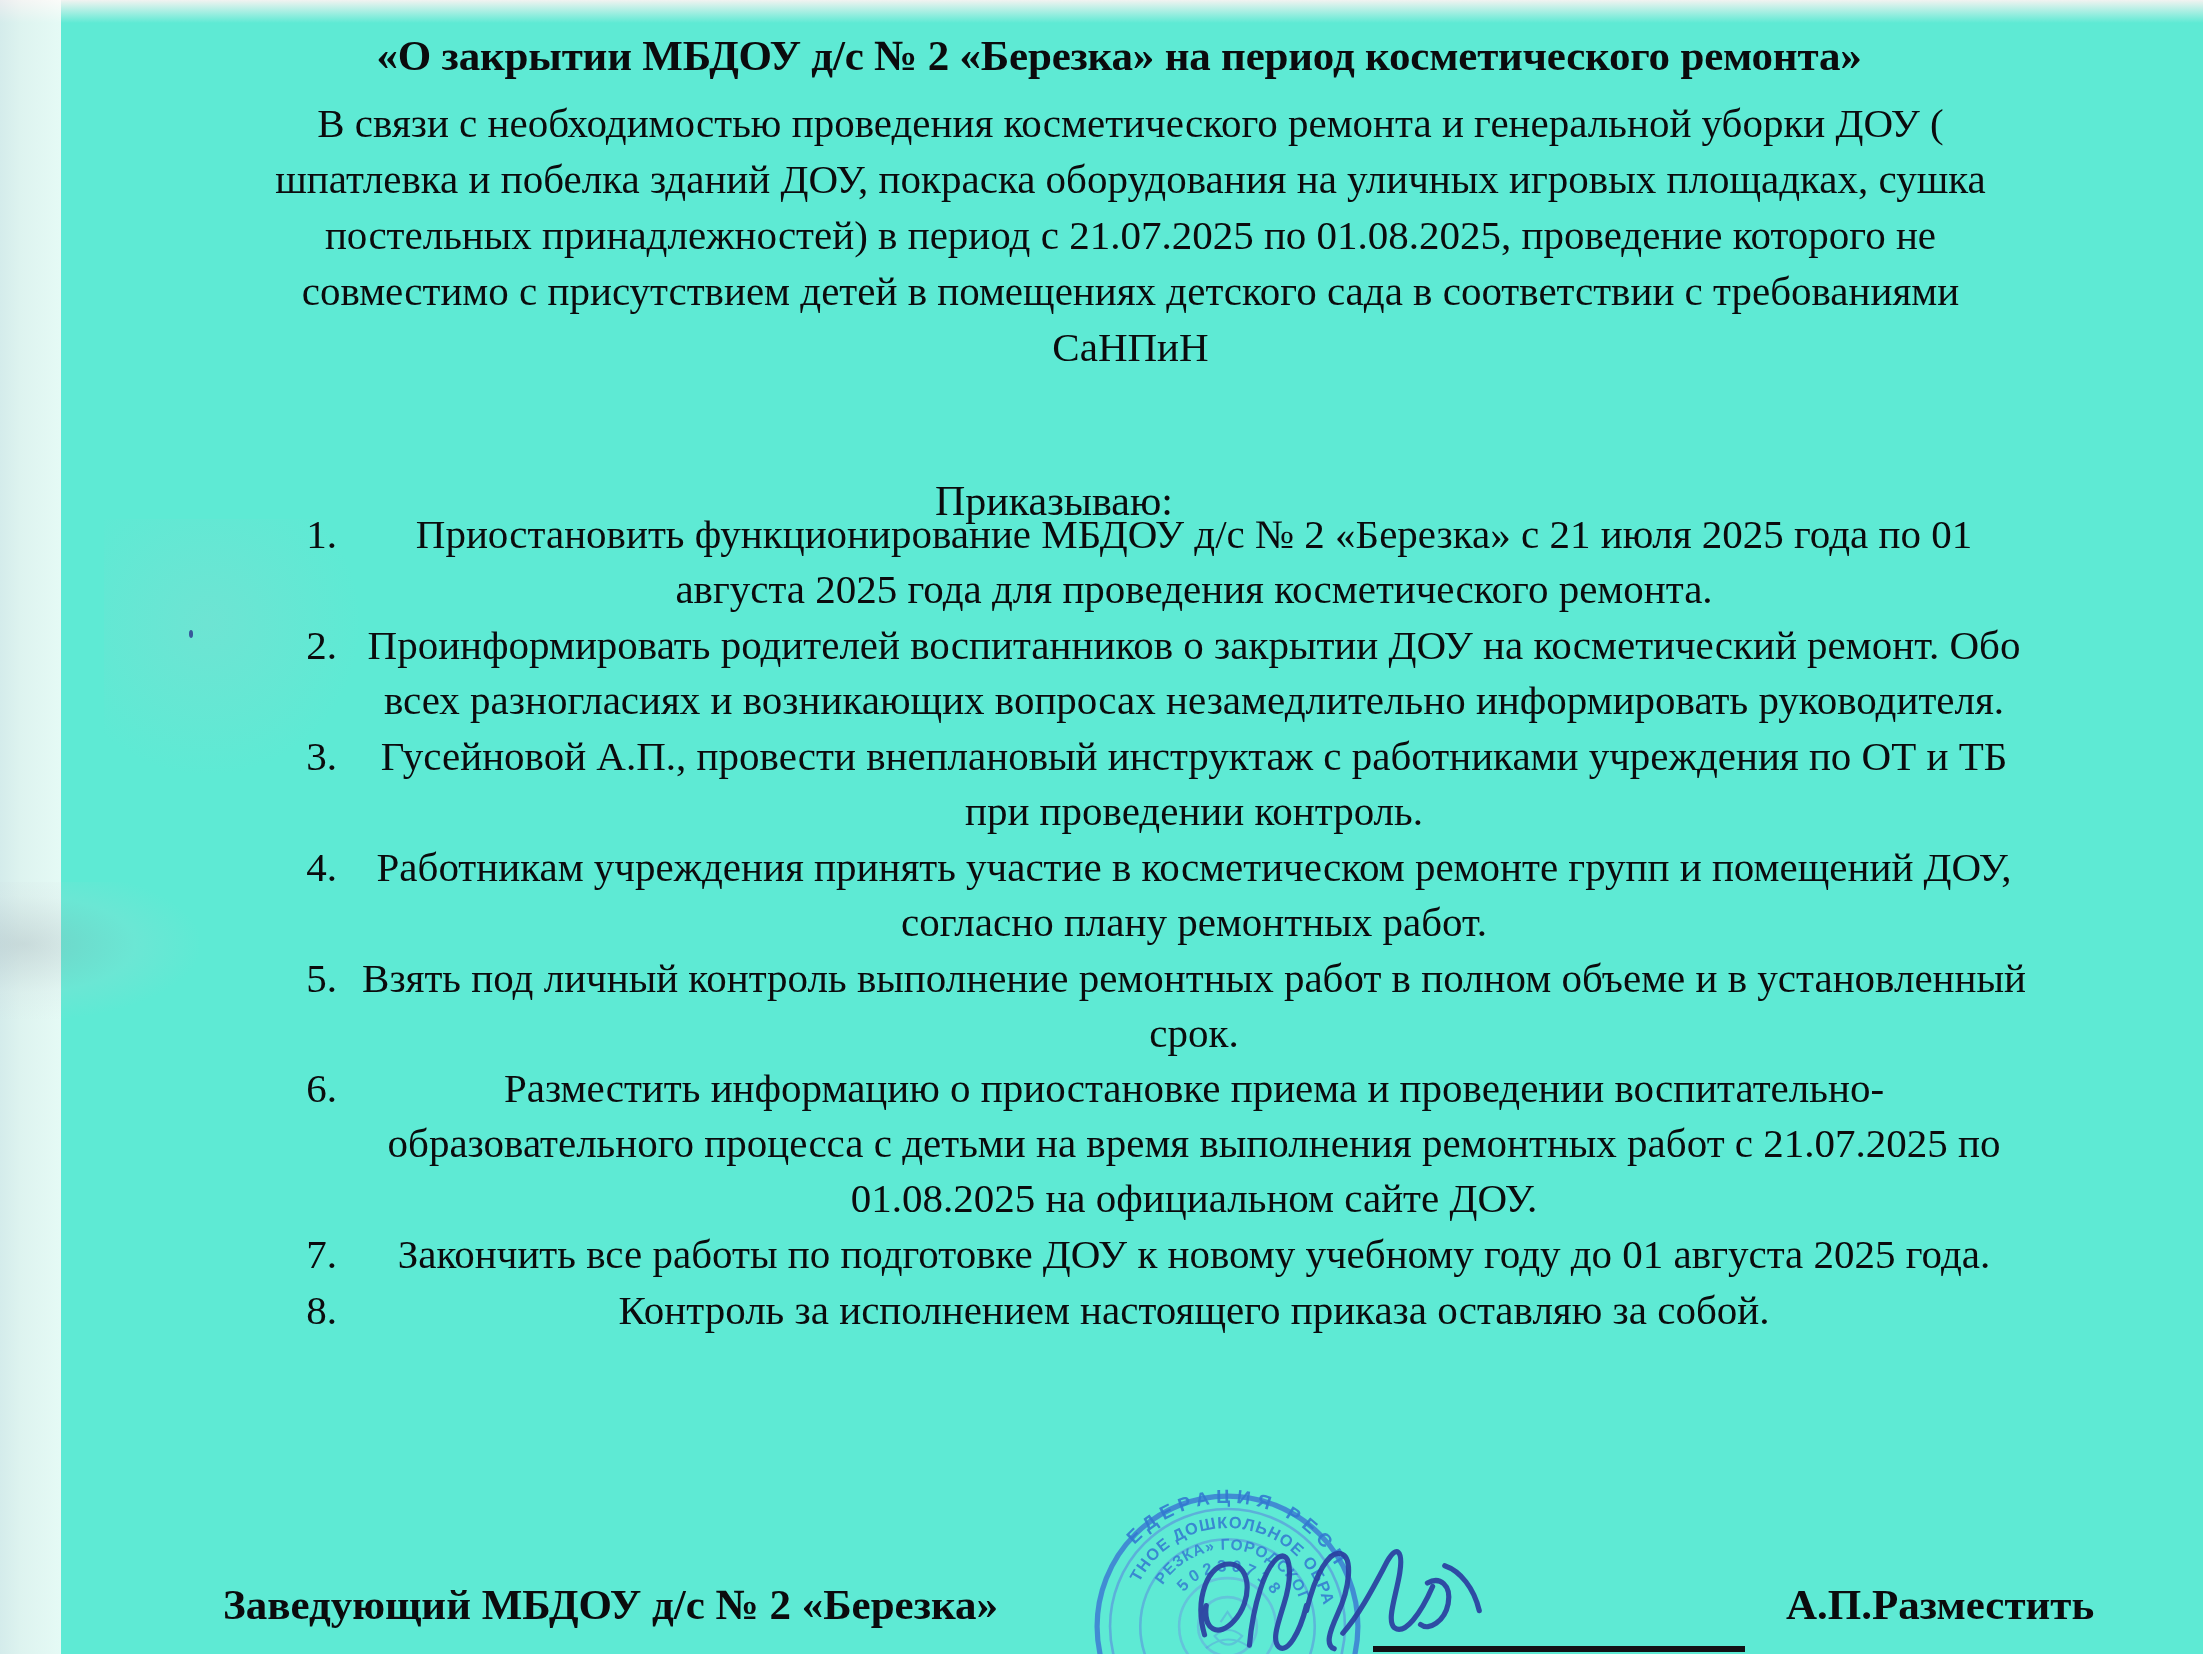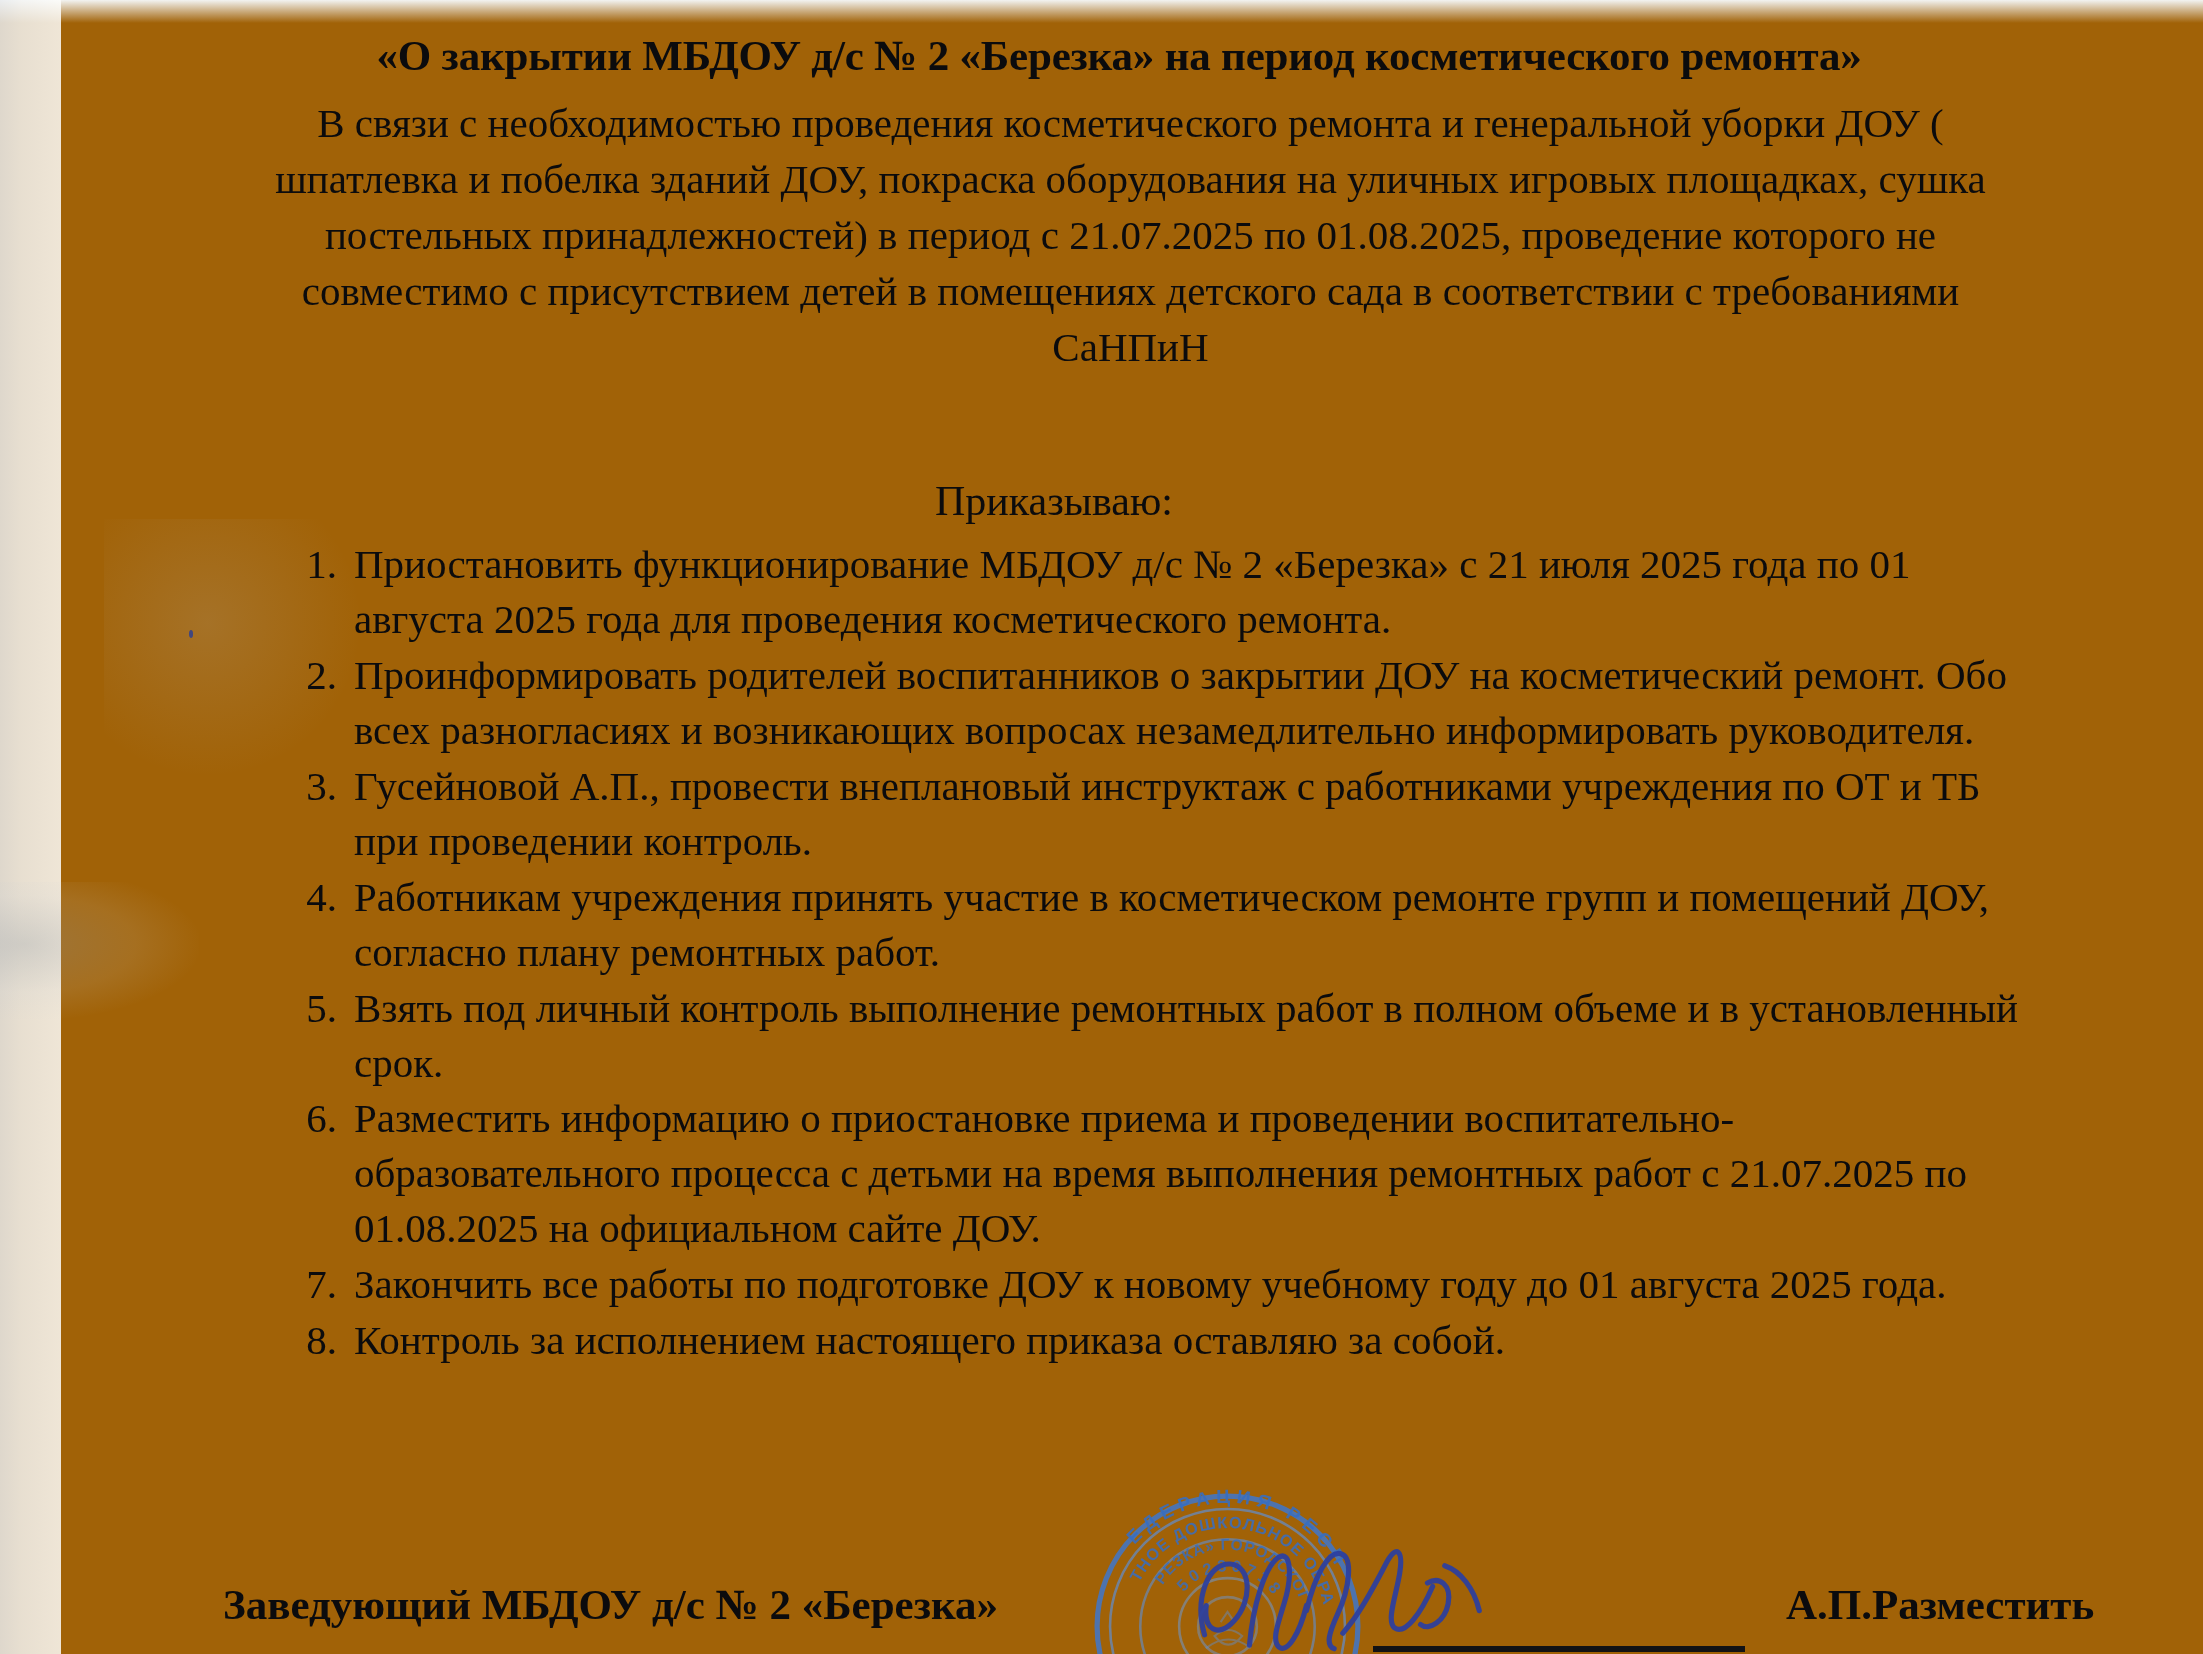--- a/index.html
+++ b/index.html
@@ -5,21 +5,21 @@
 <style>
   html, body {
     margin: 0;
     padding: 0;
     background: #ffffff;
   }
   .page {
     position: relative;
     width: 2203px;
     height: 1654px;
-    background: #a16207;
+    background: #5eead4;
     overflow: hidden;
     font-family: "Liberation Serif", "DejaVu Serif", serif;
     color: #0b0b0d;
     -webkit-font-smoothing: antialiased;
   }
 
   
   .scan-edge-left {
     position: absolute;
     left: 0; top: 0;
@@ -85,22 +85,23 @@
     top: 442px;
     text-align: center;
     font-weight: normal;
     font-size: 42px;
     padding-right: 95px;
   }
 
   .ol-wrap {
     position: absolute;
     left: 287px;
-    top: 537px;
+    top: 507px;
     width: 1747px;
+    text-align: center;
   }
   ol.items {
     margin: 0;
     padding: 0;
     list-style: none;
     counter-reset: itm;
     font-size: 41px;
     line-height: 55px;
   }
   ol.items > li {

